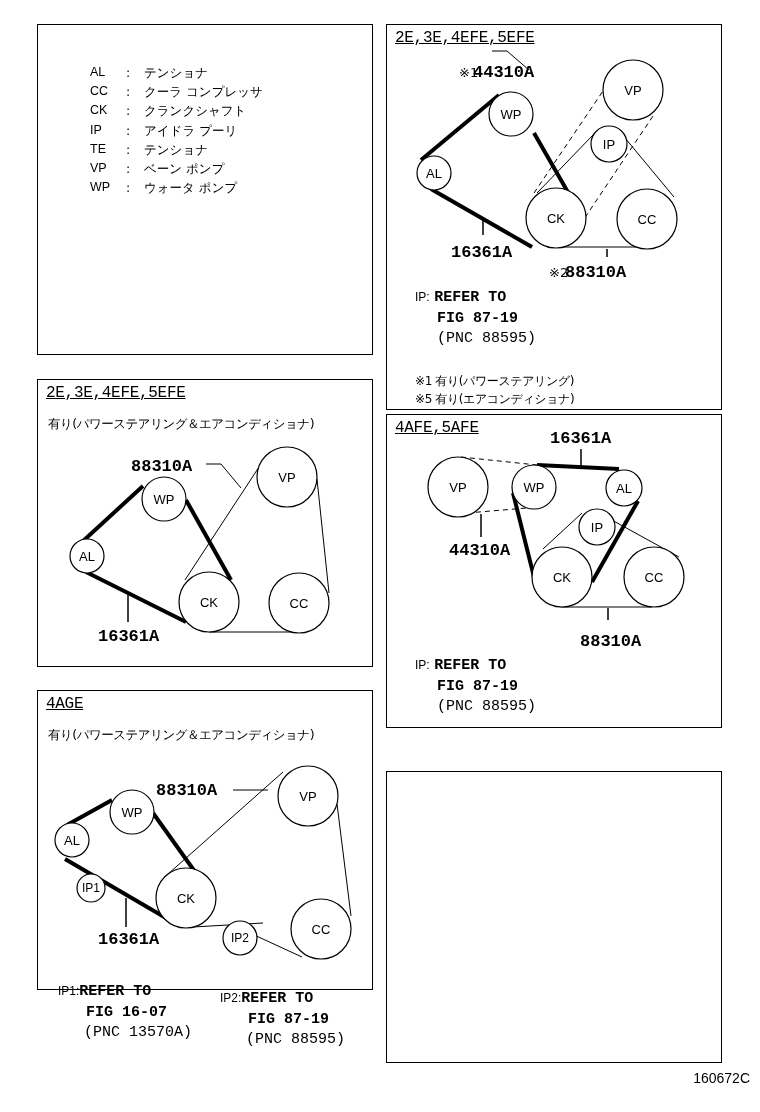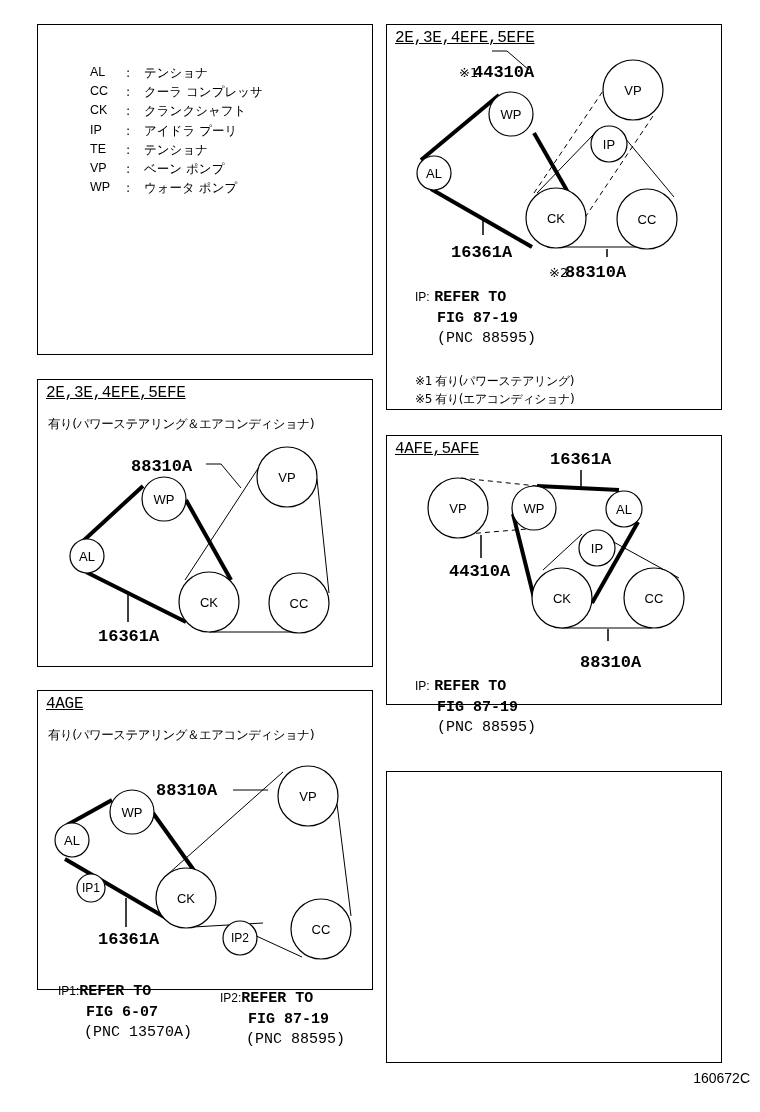--- a/index.html
+++ b/index.html
@@ -151,21 +151,21 @@
     <text class="node" x="249" y="97">VP</text>
     <text class="node" x="126" y="119">WP</text>
     <text class="node" x="49" y="176">AL</text>
     <text class="node" x="171" y="222">CK</text>
     <text class="node" x="261" y="223">CC</text>
     <text class="pn" x="93" y="91">88310A</text>
     <text class="pn" x="60" y="261">16361A</text>
   </svg>
 </div>
 
-<div class="panel" style="left:386px; top:435px; width:336px; height:270px;">
+<div class="panel" style="left:386px; top:414px; width:336px; height:314px;">
   <div class="panel-title">4AFE,5AFE</div>
   <svg width="336" height="314">
     <g stroke="#000" stroke-width="1" stroke-dasharray="5,4" fill="none">
       <line x1="74" y1="42" x2="150" y2="50"></line>
       <line x1="80" y1="98" x2="140" y2="93"></line>
     </g>
     <g stroke="#000" stroke-width="4" fill="none">
       <line x1="150" y1="50" x2="232" y2="54"></line>
       <line x1="126" y1="78" x2="147" y2="162"></line>
       <line x1="251" y1="86" x2="205" y2="167"></line>
@@ -235,21 +235,21 @@
     <text class="node" x="34" y="149">AL</text>
     <text class="node" x="53" y="197" style="font-size:12px">IP1</text>
     <text class="node" x="148" y="207">CK</text>
     <text class="node" x="202" y="247" style="font-size:12px">IP2</text>
     <text class="node" x="283" y="238">CC</text>
     <text class="pn" x="118" y="104">88310A</text>
     <text class="pn" x="60" y="253">16361A</text>
   </svg>
   <div class="note" style="left:20px; top:290px;">
     <div><span class="ip">IP1:</span><span class="b">REFER TO</span></div>
-    <div style="padding-left:28px;"><span class="b">FIG 6-07</span></div>
+    <div style="padding-left:28px;"><span class="b">FIG 16-07</span></div>
     <div style="padding-left:26px;"><span class="m">(PNC 13570A)</span></div>
   </div>
   <div class="note" style="left:182px; top:297px;">
     <div><span class="ip">IP2:</span><span class="b">REFER TO</span></div>
     <div style="padding-left:28px;"><span class="b">FIG 87-19</span></div>
     <div style="padding-left:26px;"><span class="m">(PNC 88595)</span></div>
   </div>
 </div>
 
 <div class="panel" style="left:386px; top:771px; width:336px; height:292px;"></div>

